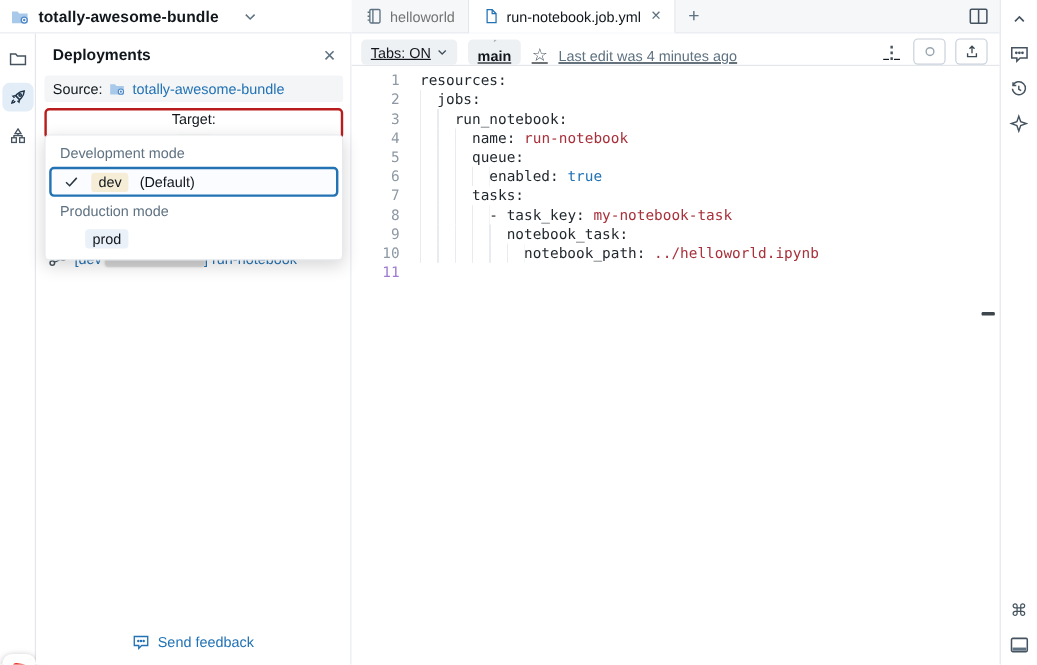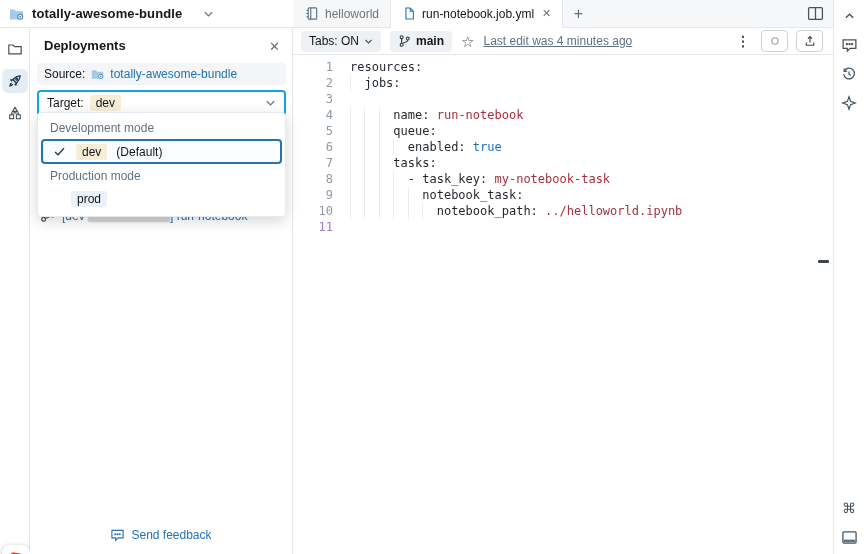--- a/index.html
+++ b/index.html
@@ -27,22 +27,22 @@
               box-shadow:-2px 2px 0 -1px #C62B22; }
 
   
   .panel{ position:absolute; left:30px; top:28px; width:263px; height:526px; border-right:1px solid #E3E7EB; background:#fff; }
   .panel-hd{ display:flex; align-items:flex-end; justify-content:space-between; padding:10px 12px 8px 14px; }
   .panel-hd .t{ font-weight:bold; font-size:13px; }
   .close-x{ font-size:13px; color:#5F7281; cursor:pointer; line-height:1; }
   .src-row{ margin:2px 6px 0 7px; height:22px; background:#F3F5F7; border-radius:3px;
             display:flex; align-items:center; padding:0 7px; gap:5px; }
   .link{ color:#2272B4; text-decoration:none; cursor:pointer; }
-  .target-select{ margin:5px 6px 0 7px; height:26px; border:2px solid #0ea5e9; border-radius:4px; background:#fff;
-                  display:flex; align-items:center; padding:0 8px; gap:6px; cursor:pointer; }
+  .target-select{ margin:5px 6px 0 7px; height:26px; border:2px solid #b91c1c; border-radius:4px; background:#fff;
+                  display:flex; align-items:center; padding:0 8px; gap:6px; cursor:pointer;flex-direction:column; }
   .badge{ padding:1px 6px; border-radius:3px; }
   .badge.dev{ background:#F6EDD6; }
   .badge.prod{ background:#EAF1F8; }
   .target-select .chev{ margin-left:auto; }
 
   .dropdown{ position:absolute; left:7px; right:6px; top:84px; background:#fff; border:1px solid #E6EAEE; border-radius:4px;
              box-shadow:0 4px 14px rgba(0,0,0,.16); padding:4px 0 5px; z-index:5; }
   .dd-hdr{ padding:4px 12px 3px; color:#5F7281; }
   .dd-item{ height:25px; display:flex; align-items:center; gap:9px; padding:0 10px; margin:0 2px; cursor:pointer; border-radius:4px; }
   .dd-item.selected{ border:2px solid #2272B4; background:#FAFCFF; margin:1px 3px; }
@@ -57,23 +57,23 @@
   
   .editor{ position:absolute; left:293px; top:0; width:540px; height:554px; background:#fff; }
   .tabstrip{ height:28px; background:#F5F7F9; border-bottom:1px solid #E3E7EB; display:flex; align-items:stretch; }
   .tab{ display:flex; align-items:center; gap:6px; padding:0 11px; color:#737373; border-right:1px solid #E3E7EB; cursor:pointer; position:relative; }
   .tab.active{ background:#fff; color:#11171C; }
   .tab.active::after{ content:""; position:absolute; left:0; right:0; bottom:-1px; height:1px; background:#fff; }
   .tab .x{ font-size:11px; color:#5F7281; margin-left:2px; cursor:pointer; }
   .tab-plus{ width:30px; display:flex; align-items:center; justify-content:center; font-size:16px; color:#5F7281; cursor:pointer; }
   .strip-right{ margin-left:auto; display:flex; align-items:center; padding-right:9px; }
 
-  .toolbar{ height:27px; display:flex; align-items:center; gap:9px; padding:0 8px; border-bottom:1px solid #E3E7EB; background:#fff; }
+  .toolbar{ height:27px; display:flex; align-items:flex-end; gap:9px; padding:0 8px; border-bottom:1px solid #E3E7EB; background:#fff;text-decoration:underline; }
   .pill{ display:flex; align-items:center; gap:5px; background:#EEF1F4; border-radius:4px; height:21px; padding:0 8px; cursor:pointer; }
-  .pill.branch{ font-weight:bold; }
+  .pill.branch{ font-weight:bold;flex-direction:column; }
   .star{ font-size:15px; color:#44535F; cursor:pointer; line-height:1; }
   .lastedit{ color:#5F7281; text-decoration:underline; cursor:pointer; }
   .tb-right{ margin-left:auto; display:flex; align-items:center; gap:8px; padding-right:2px; }
   .kebab{ font-size:14px; font-weight:bold; color:#44535F; cursor:pointer; padding:0 3px; }
   .sq-btn{ width:27px; height:22px; border:1px solid #C9D2DB; border-radius:4px; background:#fff;
            display:flex; align-items:center; justify-content:center; cursor:pointer; }
 
   .codearea{ position:relative; padding-top:4px; font-family:"DejaVu Sans Mono", monospace; font-size:12px; line-height:16px; height:499px; }
   .cl{ display:flex; height:16px; }
   .ln{ flex:0 0 40px; text-align:right; padding-right:0; color:#8E99A5; user-select:none; }
@@ -286,20 +286,21 @@
           <div class="cl">
             <span class="ln">1</span>
             <span class="lc"><span class="tk-key">resources:</span></span>
           </div>
           <div class="cl">
             <span class="ln">2</span>
             <span class="lc"><span class="ind" style="width: 2ch;"></span><span class="tk-key">jobs:</span></span>
           </div>
           <div class="cl">
             <span class="ln">3</span>
+            <span class="lc"><span class="ind" style="width: 4ch;"></span><span class="tk-key">run_notebook:</span></span>
           </div>
           <div class="cl">
             <span class="ln">4</span>
             <span class="lc"><span class="ind" style="width: 6ch;"></span><span class="tk-key">name: </span><span class="tk-str">run-notebook</span></span>
           </div>
           <div class="cl">
             <span class="ln">5</span>
             <span class="lc"><span class="ind" style="width: 6ch;"></span><span class="tk-key">queue:</span></span>
           </div>
           <div class="cl">

